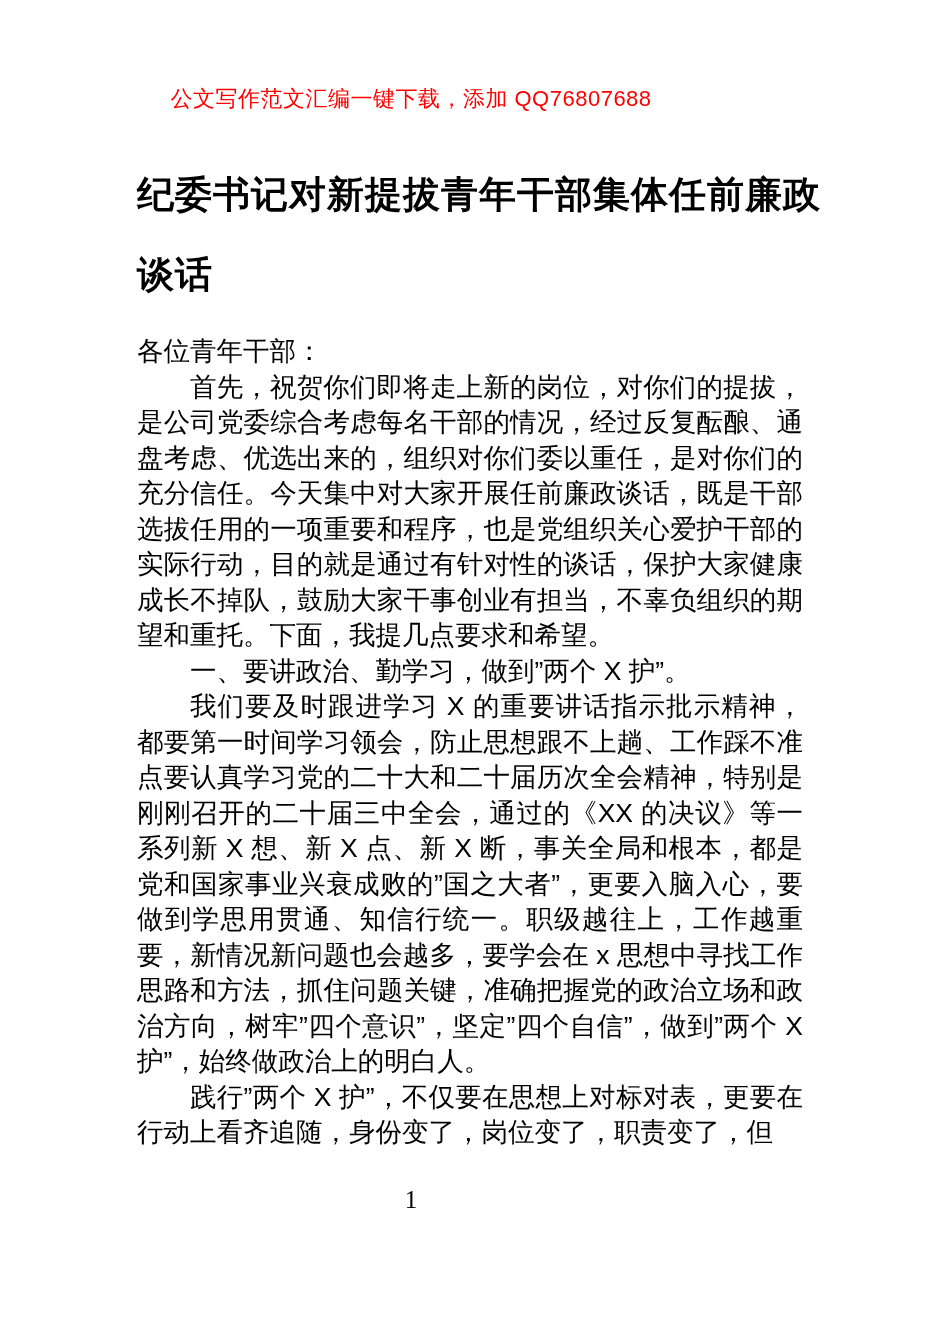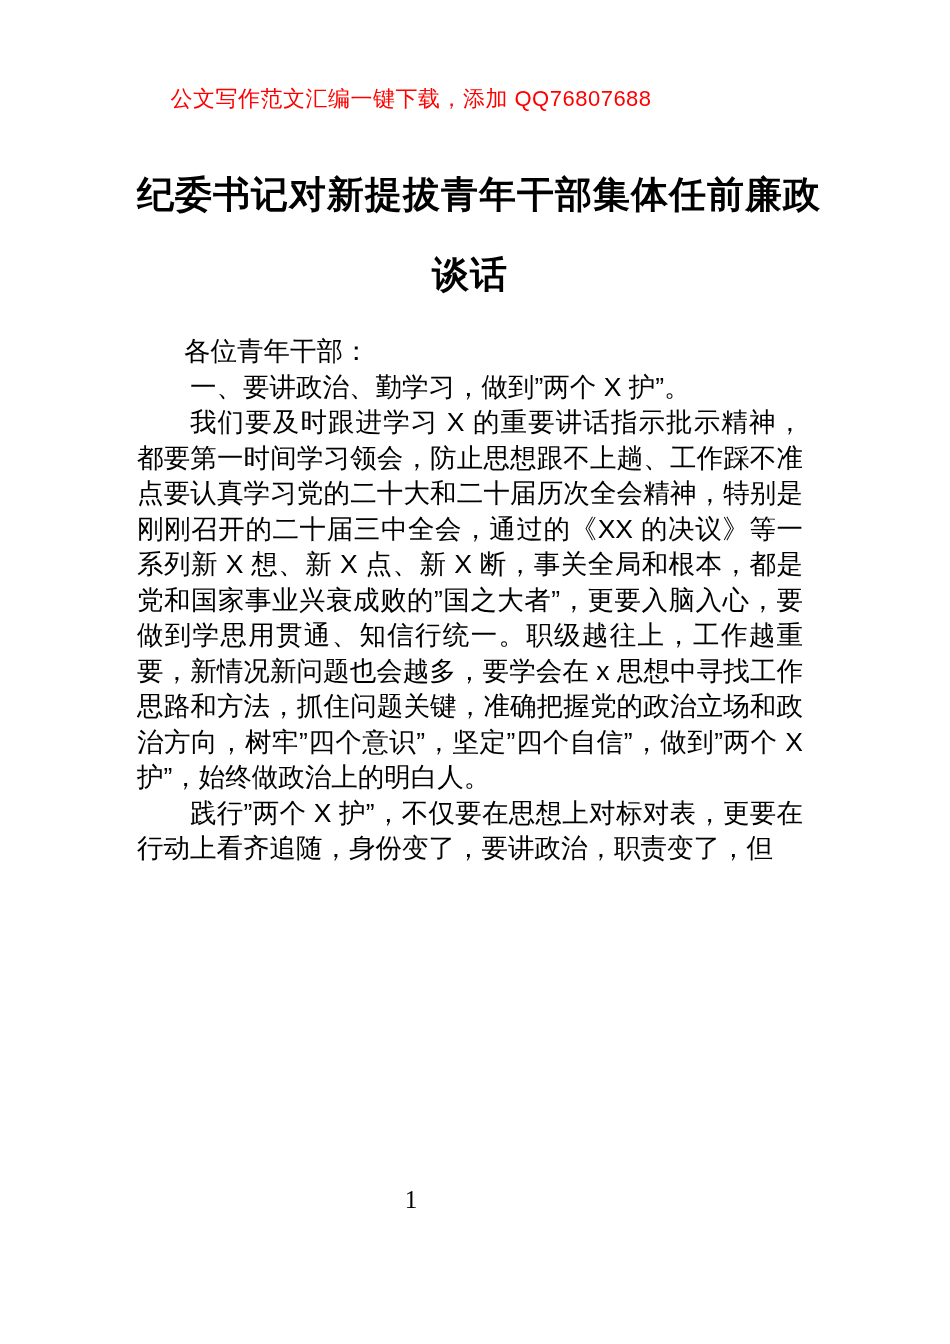--- a/index.html
+++ b/index.html
@@ -25,21 +25,21 @@
     font-size: 22px;
     font-weight: 400;
     color: #fe0000;
     letter-spacing: 0.5px;
   }
   .doc-title {
     position: absolute;
     top: 155px;
     left: 137px;
     width: 666px;
-    text-align: center;
+    text-align: left;
     font-size: 37px;
     font-weight: 700;
     letter-spacing: 1px;
   }
   .doc-title .title-line {
     height: 80px;
     line-height: 80px;
     white-space: nowrap;
   }
   .doc-body {
@@ -52,21 +52,20 @@
     text-align: justify;
     text-justify: inter-character;
   }
   .doc-body p {
     margin: 0;
     padding: 0;
     text-indent: 2em;
   }
   .doc-body p.salutation {
     text-indent: 0;
-    margin-left: 47px;
   }
   .doc-body p.heading {
     font-weight: 400;
   }
   .page-number {
     position: absolute;
     top: 1186px;
     left: 0;
     right: 0;
     text-align: center;
@@ -81,20 +80,21 @@
 
   <div class="notice">公文写作范文汇编一键下载，添加 QQ76807688</div>
 
   <div class="doc-title">
     <div class="title-line">纪委书记对新提拔青年干部集体任前廉政</div>
     <div class="title-line">谈话</div>
   </div>
 
   <div class="doc-body">
     <p class="salutation">各位青年干部：</p>
+    <p class="body">首先，祝贺你们即将走上新的岗位，对你们的提拔，是公司党委综合考虑每名干部的情况，经过反复酝酿、通盘考虑、优选出来的，组织对你们委以重任，是对你们的充分信任。今天集中对大家开展任前廉政谈话，既是干部选拔任用的一项重要和程序，也是党组织关心爱护干部的实际行动，目的就是通过有针对性的谈话，保护大家健康成长不掉队，鼓励大家干事创业有担当，不辜负组织的期望和重托。下面，我提几点要求和希望。</p>
     <p class="heading">一、要讲政治、勤学习，做到”两个 X 护”。</p>
     <p class="body">我们要及时跟进学习 X 的重要讲话指示批示精神，都要第一时间学习领会，防止思想跟不上趟、工作踩不准点要认真学习党的二十大和二十届历次全会精神，特别是刚刚召开的二十届三中全会，通过的《XX 的决议》等一系列新 X 想、新 X 点、新 X 断，事关全局和根本，都是党和国家事业兴衰成败的”国之大者”，更要入脑入心，要做到学思用贯通、知信行统一。职级越往上，工作越重要，新情况新问题也会越多，要学会在 x 思想中寻找工作思路和方法，抓住问题关键，准确把握党的政治立场和政治方向，树牢”四个意识”，坚定”四个自信”，做到”两个 X 护”，始终做政治上的明白人。</p>
-    <p class="body">践行”两个 X 护”，不仅要在思想上对标对表，更要在行动上看齐追随，身份变了，要讲政治，职责变了，但</p>
+    <p class="body">践行”两个 X 护”，不仅要在思想上对标对表，更要在行动上看齐追随，身份变了，岗位变了，职责变了，但</p>
   </div>
 
   <div class="page-number">1</div>
 
 </div>
 
 </body></html>

